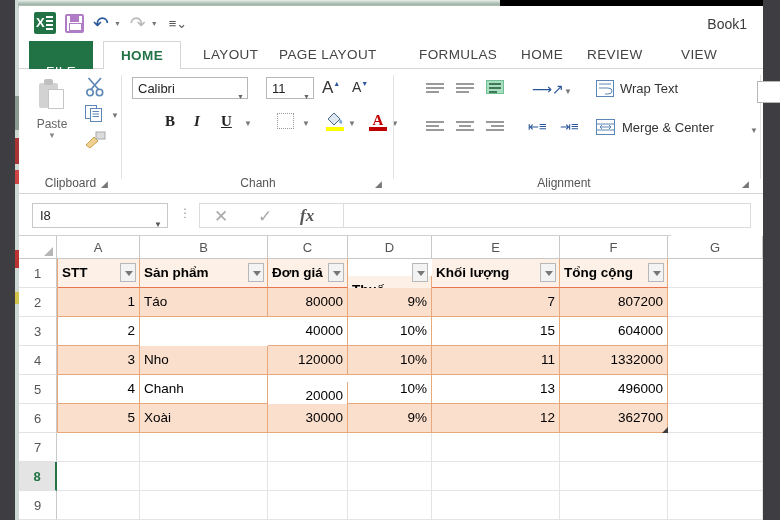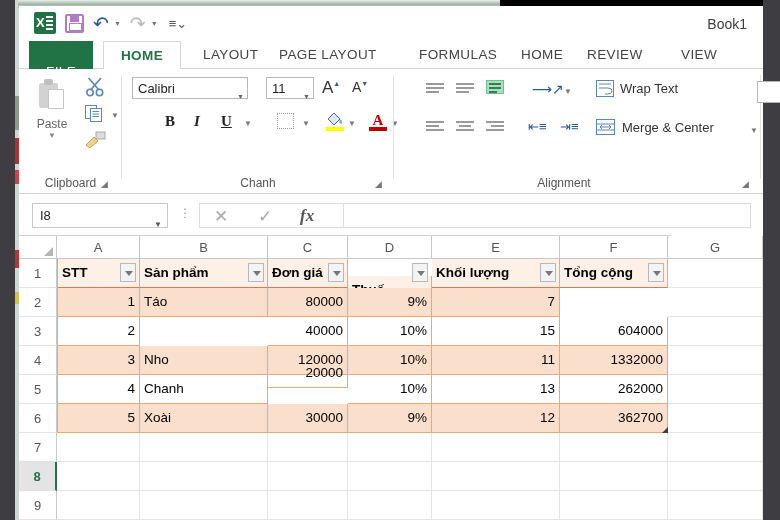--- a/index.html
+++ b/index.html
@@ -364,43 +364,44 @@
       <div class="filter-btn" style="left:521px;top:27px"></div>
       <div class="cell hdr" style="left:541px;top:23px;width:108px">Tổng cộng</div>
       <div class="filter-btn" style="left:629px;top:27px"></div>
       <div class="cell" style="left:649px;top:23px;width:95px"></div>
 
       <div class="cell tbl num band" style="left:38px;top:52px;width:83px">1</div>
       <div class="cell tbl band" style="left:121px;top:52px;width:128px">Táo</div>
       <div class="cell tbl num band" style="left:249px;top:52px;width:80px">80000</div>
       <div class="cell tbl num band" style="left:329px;top:52px;width:84px">9%</div>
       <div class="cell tbl num band" style="left:413px;top:52px;width:128px">7</div>
+      <div class="cell tbl num band" style="left:541px;top:52px;width:108px">807200</div>
       <div class="cell" style="left:649px;top:52px;width:95px"></div>
 
       <div class="cell tbl num" style="left:38px;top:81px;width:83px">2</div>
       <div class="cell tbl num" style="left:249px;top:81px;width:80px">40000</div>
       <div class="cell tbl num" style="left:329px;top:81px;width:84px">10%</div>
       <div class="cell tbl num" style="left:413px;top:81px;width:128px">15</div>
       <div class="cell tbl num" style="left:541px;top:81px;width:108px">604000</div>
       <div class="cell" style="left:649px;top:81px;width:95px"></div>
 
       <div class="cell tbl num band" style="left:38px;top:110px;width:83px">3</div>
       <div class="cell tbl band" style="left:121px;top:110px;width:128px">Nho</div>
       <div class="cell tbl num band" style="left:249px;top:110px;width:80px">120000</div>
       <div class="cell tbl num band" style="left:329px;top:110px;width:84px">10%</div>
       <div class="cell tbl num band" style="left:413px;top:110px;width:128px">11</div>
       <div class="cell tbl num band" style="left:541px;top:110px;width:108px">1332000</div>
       <div class="cell" style="left:649px;top:110px;width:95px"></div>
 
       <div class="cell tbl num" style="left:38px;top:139px;width:83px">4</div>
       <div class="cell tbl" style="left:121px;top:139px;width:128px">Chanh</div>
-      <div class="cell tbl num" style="left:249px;top:123px;width:80px">20000</div>
+      <div class="cell tbl num" style="left:249px;top:146px;width:80px">20000</div>
       <div class="cell tbl num" style="left:329px;top:139px;width:84px">10%</div>
       <div class="cell tbl num" style="left:413px;top:139px;width:128px">13</div>
-      <div class="cell tbl num" style="left:541px;top:139px;width:108px">262000</div>
+      <div class="cell tbl num" style="left:541px;top:139px;width:108px">496000</div>
       <div class="cell" style="left:649px;top:139px;width:95px"></div>
 
       <div class="cell tbl num band" style="left:38px;top:168px;width:83px">5</div>
       <div class="cell tbl band" style="left:121px;top:168px;width:128px">Xoài</div>
       <div class="cell tbl num band" style="left:249px;top:168px;width:80px">30000</div>
       <div class="cell tbl num band" style="left:329px;top:168px;width:84px">9%</div>
       <div class="cell tbl num band" style="left:413px;top:168px;width:128px">12</div>
       <div class="cell tbl num band" style="left:541px;top:168px;width:108px">362700</div>
       <div class="cell" style="left:649px;top:168px;width:95px"></div>
 

